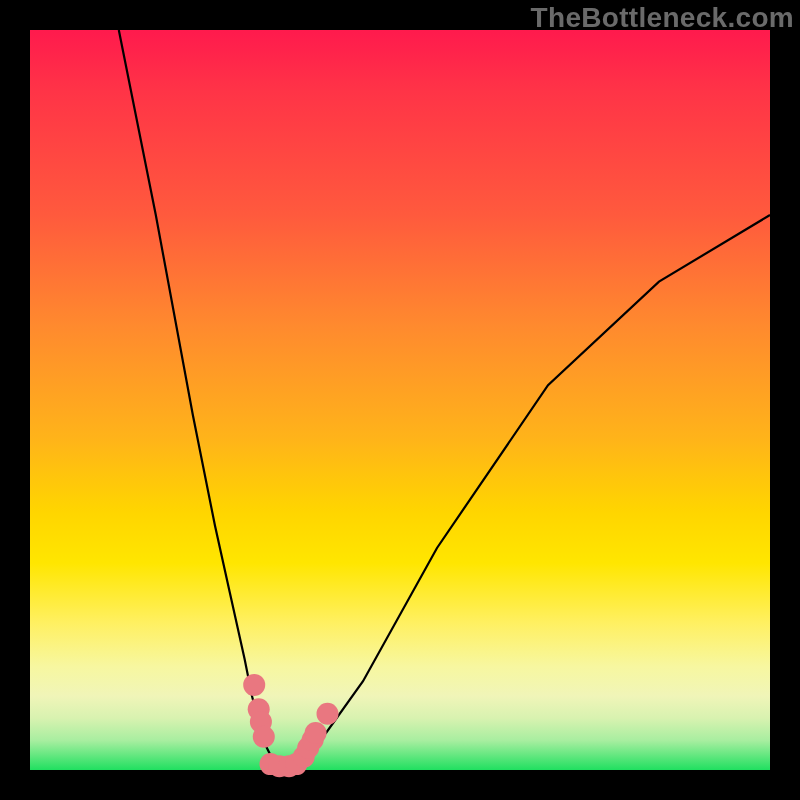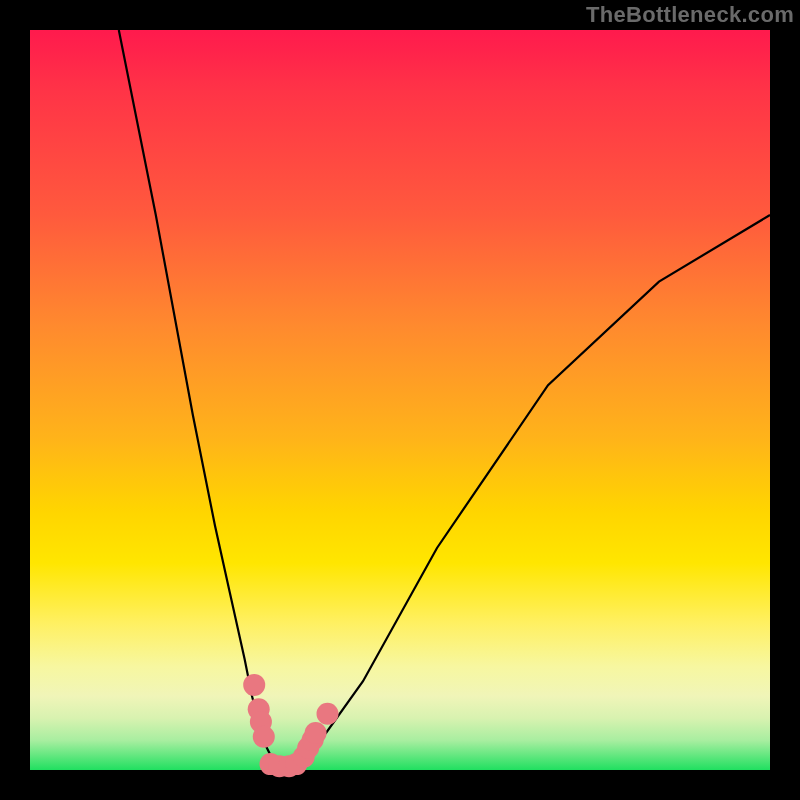--- a/index.html
+++ b/index.html
@@ -39,21 +39,21 @@
       #d8f2b0 93%,
       #a8eea0 96%,
       #20e060 100%
     );
   }
   .watermark {
     position: absolute;
     top: 2px;
     right: 6px;
     font-family: Arial, Helvetica, sans-serif;
-    font-size: 22px;
+    font-size: 28px;
     font-weight: 600;
     color: #6a6a6a;
     letter-spacing: 0.3px;
     user-select: none;
   }
   svg.curve {
     position: absolute;
     left: 0;
     top: 0;
     width: 740px;

